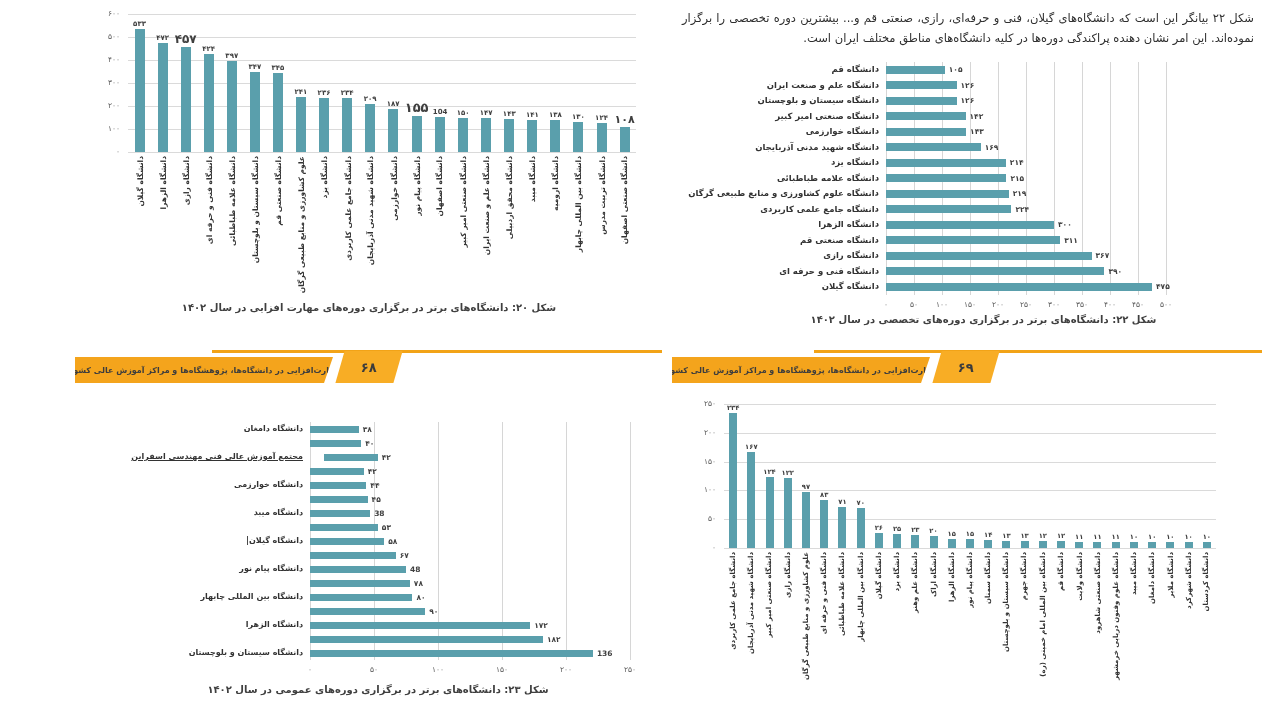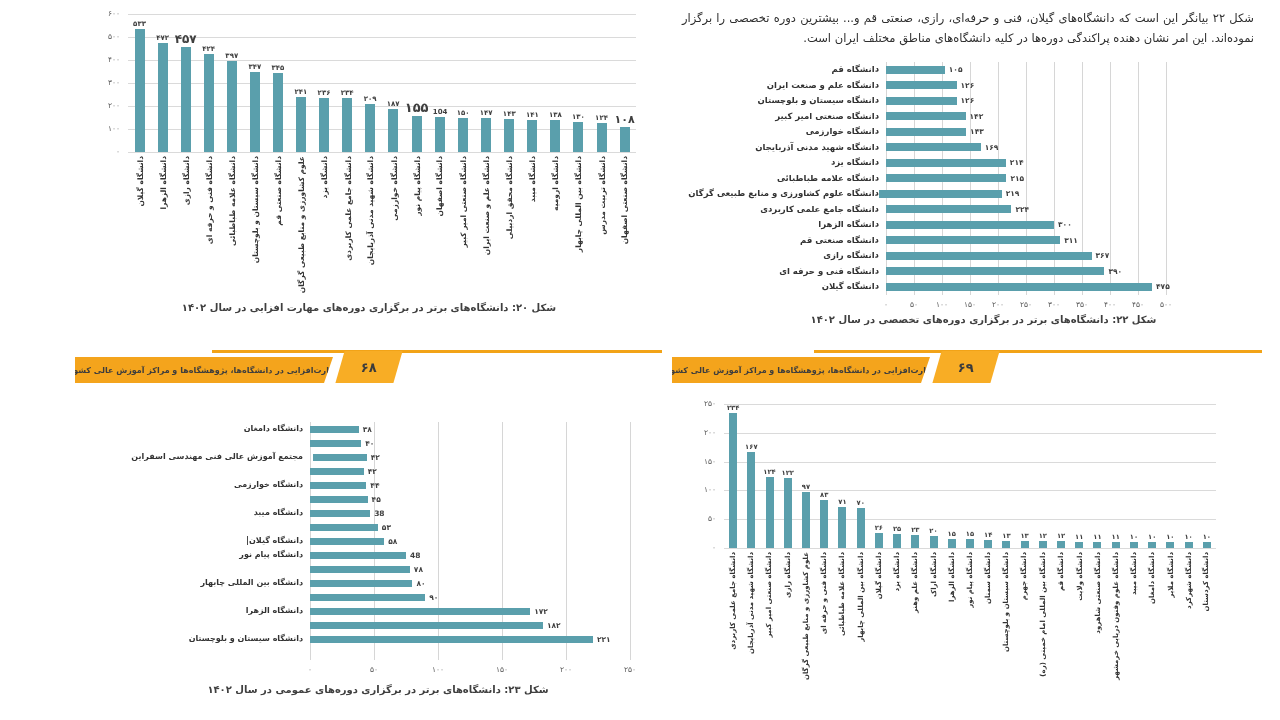--- a/index.html
+++ b/index.html
@@ -286,21 +286,21 @@
             <div class="hlabel" style="width: 203px; margin-right: 7px; font-size: 8.5px;">دانشگاه یزد</div>
             <div class="hbar" style="width: 119.84px; height: 8px;"></div>
             <span class="hval" style="font-size: 7.5px;">۲۱۴</span>
           </div>
           <div class="hrow" style="height: 15.5px;">
             <div class="hlabel" style="width: 203px; margin-right: 7px; font-size: 8.5px;">دانشگاه علامه طباطبائی</div>
             <div class="hbar" style="width: 120.4px; height: 8px;"></div>
             <span class="hval" style="font-size: 7.5px;">۲۱۵</span>
           </div>
           <div class="hrow" style="height: 15.5px;">
-            <div class="hlabel" style="width: 203px; font-size: 8.5px;">دانشگاه علوم کشاورزی و منابع طبیعی گرگان</div>
+            <div class="hlabel" style="width: 203px; margin-right: 7px; font-size: 8.5px;">دانشگاه علوم کشاورزی و منابع طبیعی گرگان</div>
             <div class="hbar" style="width: 122.64px; height: 8px;"></div>
             <span class="hval" style="font-size: 7.5px;">۲۱۹</span>
           </div>
           <div class="hrow" style="height: 15.5px;">
             <div class="hlabel" style="width: 203px; margin-right: 7px; font-size: 8.5px;">دانشگاه جامع علمی کاربردی</div>
             <div class="hbar" style="width: 125.44px; height: 8px;"></div>
             <span class="hval" style="font-size: 7.5px;">۲۲۴</span>
           </div>
           <div class="hrow" style="height: 15.5px;">
             <div class="hlabel" style="width: 203px; margin-right: 7px; font-size: 8.5px;">دانشگاه الزهرا</div>
@@ -374,21 +374,21 @@
             <div class="hlabel" style="width: 121px; margin-right: 7px; font-size: 8px;">دانشگاه دامغان</div>
             <div class="hbar" style="width: 48.64px; height: 7px;"></div>
             <span class="hval" style="font-size: 7.5px;">۳۸</span>
           </div>
           <div class="hrow" style="height: 14px;">
             <div class="hlabel" style="width: 121px; margin-right: 7px; font-size: 8px;"></div>
             <div class="hbar" style="width: 51.2px; height: 7px;"></div>
             <span class="hval" style="font-size: 7.5px;">۴۰</span>
           </div>
           <div class="hrow" style="height: 14px;">
-            <div class="hlabel" style="width: 121px; margin-right: 10px; font-size: 8px;">مجتمع آموزش عالی فنی مهندسی اسفراین</div>
+            <div class="hlabel" style="width: 121px; margin-right: 21px; font-size: 8px; text-decoration: underline;">مجتمع آموزش عالی فنی مهندسی اسفراین</div>
             <div class="hbar" style="width: 53.76px; height: 7px;"></div>
             <span class="hval" style="font-size: 7.5px;">۴۲</span>
           </div>
           <div class="hrow" style="height: 14px;">
             <div class="hlabel" style="width: 121px; margin-right: 7px; font-size: 8px;"></div>
             <div class="hbar" style="width: 53.76px; height: 7px;"></div>
             <span class="hval" style="font-size: 7.5px;">۴۲</span>
           </div>
           <div class="hrow" style="height: 14px;">
             <div class="hlabel" style="width: 121px; margin-right: 7px; font-size: 8px;">دانشگاه خوارزمی</div>
@@ -409,20 +409,25 @@
             <div class="hlabel" style="width: 121px; margin-right: 7px; font-size: 8px;"></div>
             <div class="hbar" style="width: 67.84px; height: 7px;"></div>
             <span class="hval" style="font-size: 7.5px;">۵۳</span>
           </div>
           <div class="hrow" style="height: 14px;">
             <div class="hlabel" style="width: 121px; margin-right: 7px; font-size: 8px;">دانشگاه گیلان|</div>
             <div class="hbar" style="width: 74.24px; height: 7px;"></div>
             <span class="hval" style="font-size: 7.5px;">۵۸</span>
           </div>
           <div class="hrow" style="height: 14px;">
+            <div class="hlabel" style="width: 121px; margin-right: 7px; font-size: 8px;"></div>
+            <div class="hbar" style="width: 85.76px; height: 7px;"></div>
+            <span class="hval" style="font-size: 7.5px;">۶۷</span>
+          </div>
+          <div class="hrow" style="height: 14px;">
             <div class="hlabel" style="width: 121px; margin-right: 7px; font-size: 8px;">دانشگاه پیام نور</div>
             <div class="hbar" style="width: 96px; height: 7px;"></div>
             <span class="hval" style="font-size: 7.5px;">48</span>
           </div>
           <div class="hrow" style="height: 14px;">
             <div class="hlabel" style="width: 121px; margin-right: 7px; font-size: 8px;"></div>
             <div class="hbar" style="width: 99.84px; height: 7px;"></div>
             <span class="hval" style="font-size: 7.5px;">۷۸</span>
           </div>
           <div class="hrow" style="height: 14px;">
@@ -441,21 +446,21 @@
             <span class="hval" style="font-size: 7.5px;">۱۷۲</span>
           </div>
           <div class="hrow" style="height: 14px;">
             <div class="hlabel" style="width: 121px; margin-right: 7px; font-size: 8px;"></div>
             <div class="hbar" style="width: 232.96px; height: 7px;"></div>
             <span class="hval" style="font-size: 7.5px;">۱۸۲</span>
           </div>
           <div class="hrow" style="height: 14px;">
             <div class="hlabel" style="width: 121px; margin-right: 7px; font-size: 8px;">دانشگاه سیستان و بلوچستان</div>
             <div class="hbar" style="width: 282.88px; height: 7px;"></div>
-            <span class="hval" style="font-size: 7.5px;">۲۲۱</span>
+            <span class="hval" style="font-size: 7.5px;">136</span>
           </div>
         </div>
         <div class="xtick" style="left: 112px; top: 247px; width: 32px; font-size: 7.5px;">۰</div>
         <div class="xtick" style="left: 176px; top: 247px; width: 32px; font-size: 7.5px;">۵۰</div>
         <div class="xtick" style="left: 240px; top: 247px; width: 32px; font-size: 7.5px;">۱۰۰</div>
         <div class="xtick" style="left: 304px; top: 247px; width: 32px; font-size: 7.5px;">۱۵۰</div>
         <div class="xtick" style="left: 368px; top: 247px; width: 32px; font-size: 7.5px;">۲۰۰</div>
         <div class="xtick" style="left: 432px; top: 247px; width: 32px; font-size: 7.5px;">۲۵۰</div>
       </div>
     <div class="caption">شکل ۲۳: دانشگاه‌های برتر در برگزاری دوره‌های عمومی در سال ۱۴۰۲</div>

